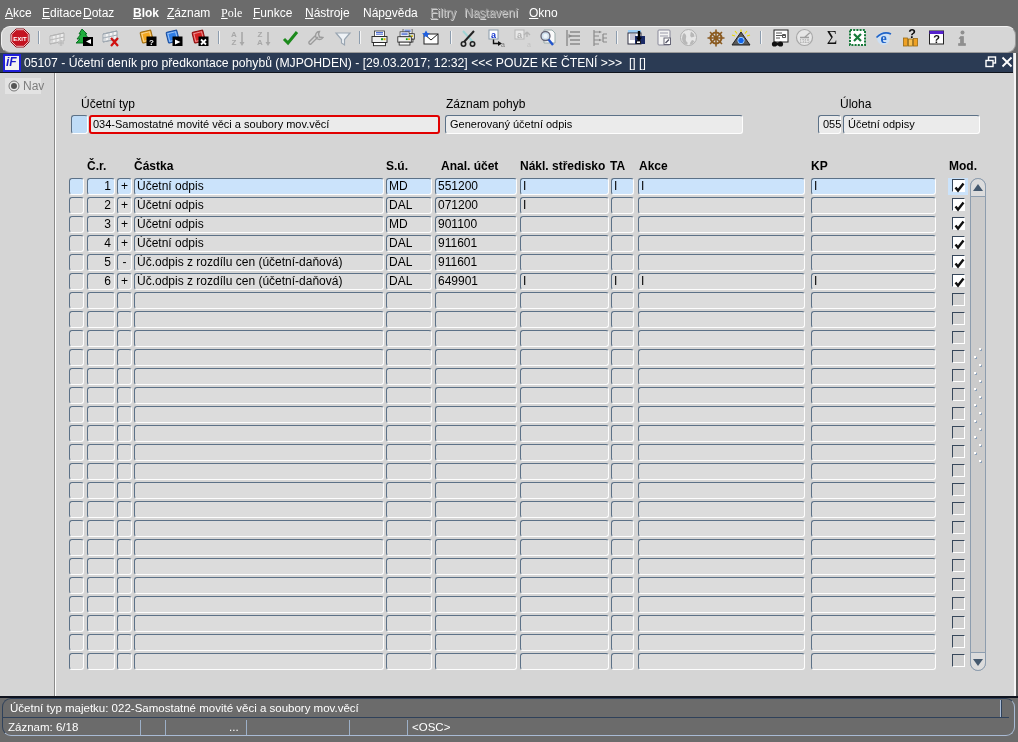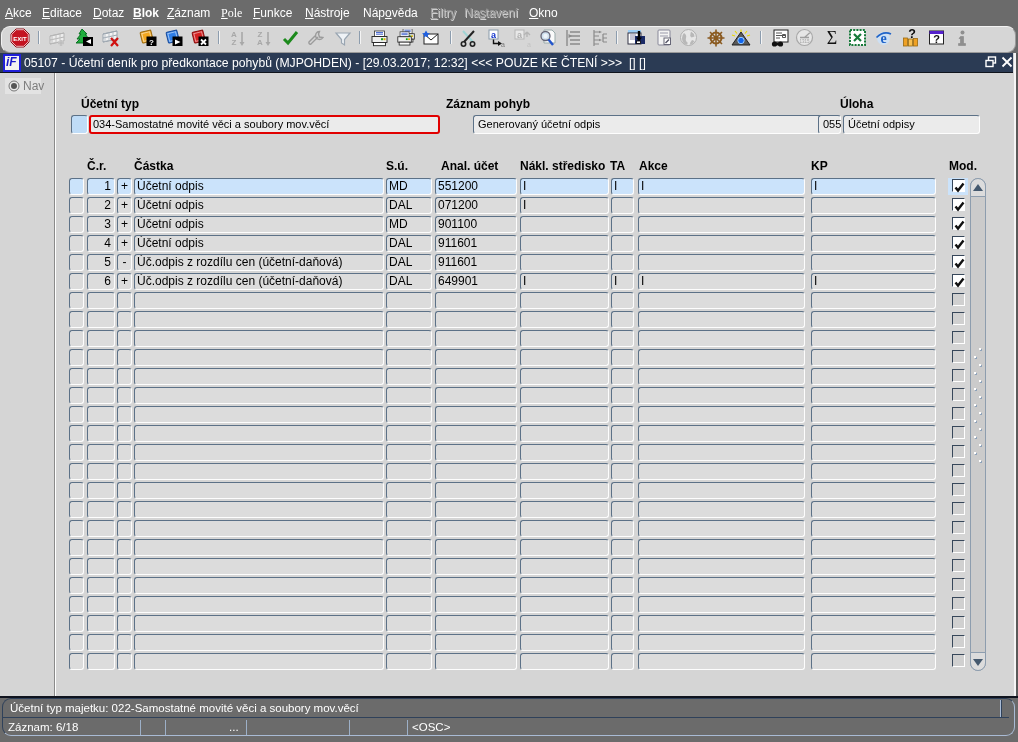--- a/index.html
+++ b/index.html
@@ -9,32 +9,32 @@
 .c { position:absolute; height:17px; background:#dcdcdc;
      border-top:1px solid #5c7187; border-left:1px solid #5c7187;
      border-bottom:1px solid #fdfdfd; border-right:1px solid #fdfdfd;
      font-size:12px; line-height:15px; color:#000; padding-left:2px; white-space:nowrap; overflow:hidden; border-radius:3px; }
 .c.b { background:#cbe3fb; }
 .cb { position:absolute; width:13px; height:13px; background:#fff;
       border-top:1.5px solid #37475a; border-left:1.5px solid #37475a;
       border-bottom:1px solid #fff; border-right:1px solid #fff; }
 .cb.e { background:#d0d0d0; }
 .hl { position:absolute; top:159px; font-weight:bold; font-size:12px; color:#000; }
-.lbl { position:absolute; font-weight:bold; font-size:12px; color:#000; }
+.lbl { position:absolute; font-weight:normal; font-size:12px; color:#000; }
 .inp { position:absolute; height:19px; background:#ebebeb;
        border-top:1px solid #5c7187; border-left:1px solid #5c7187;
        border-bottom:1px solid #fdfdfd; border-right:1px solid #fdfdfd;
        font-size:11px; line-height:17px; padding-left:4px; white-space:nowrap; border-radius:3px; }
 </style></head>
 <body>
 
 <div style="position:absolute;left:0;top:0;width:1018px;height:27px;background:#6b6b6b;"></div>
 <div class="mi" style="left:5px;"><u>A</u>kce</div>
 <div class="mi" style="left:42px;"><u>E</u>ditace</div>
-<div class="mi" style="left:93px;"><u>D</u>otaz</div>
+<div class="mi" style="left:83px;"><u>D</u>otaz</div>
 <div class="mi" style="left:133px;font-weight:bold;"><u>B</u>lok</div>
 <div class="mi" style="left:167px;"><u>Z</u>áznam</div>
 <div class="mi" style="left:221px;font-family:Liberation Serif, serif;"><u>P</u>ole</div>
 <div class="mi" style="left:253px;"><u>F</u>unkce</div>
 <div class="mi" style="left:305px;"><u>N</u>ástroje</div>
 <div class="mi" style="left:363px;">Náp<u>o</u>věda</div>
 <div class="mi g" style="left:430px;"><u>F</u>iltry</div>
 <div class="mi g" style="left:464px;">Na<u>s</u>tavení</div>
 <div class="mi" style="left:529px;"><u>O</u>kno</div>
 
@@ -288,21 +288,21 @@
     <circle cx="6" cy="6" r="5" fill="#e9e9e9" stroke="#777"></circle>
     <circle cx="6" cy="6" r="3" fill="#555"></circle>
   </svg>
 <div style="position:absolute;left:23px;top:79px;font-size:12px;color:#7d7d7d;">Nav</div>
 
 <div class="lbl" style="left:81px;top:97px;">Účetní typ</div>
 <div class="lbl" style="left:446px;top:97px;">Záznam pohyb</div>
 <div class="lbl" style="left:840px;top:97px;">Úloha</div>
 <div style="position:absolute;left:71px;top:115px;width:17px;height:19px;background:#bfdcf7;border-top:1px solid #5c7187;border-left:1px solid #5c7187;border-bottom:1px solid #fdfdfd;border-right:1px solid #fdfdfd;border-radius:3px;"></div>
 <div class="inp" style="left:89px;top:115px;width:351px;border:2px solid #e10000;background:#ebebeb;line-height:15px;padding-left:2px;">034-Samostatné movité věci a soubory mov.věcí</div>
-<div class="inp" style="left:445px;top:115px;width:363px;margin-left:28px;">Generovaný účetní odpis</div>
+<div class="inp" style="left:445px;top:115px;width:298px;">Generovaný účetní odpis</div>
 <div class="inp" style="left:818px;top:115px;width:23px;">055</div>
 <div class="inp" style="left:843px;top:115px;width:137px;">Účetní odpisy</div>
 
 <div class="hl" style="left:87px;">Č.r.</div>
 <div class="hl" style="left:134px;">Částka</div>
 <div class="hl" style="left:386px;">S.ú.</div>
 <div class="hl" style="left:441px;">Anal. účet</div>
 <div class="hl" style="left:520px;">Nákl. středisko</div>
 <div class="hl" style="left:610px;">TA</div>
 <div class="hl" style="left:639px;">Akce</div>

